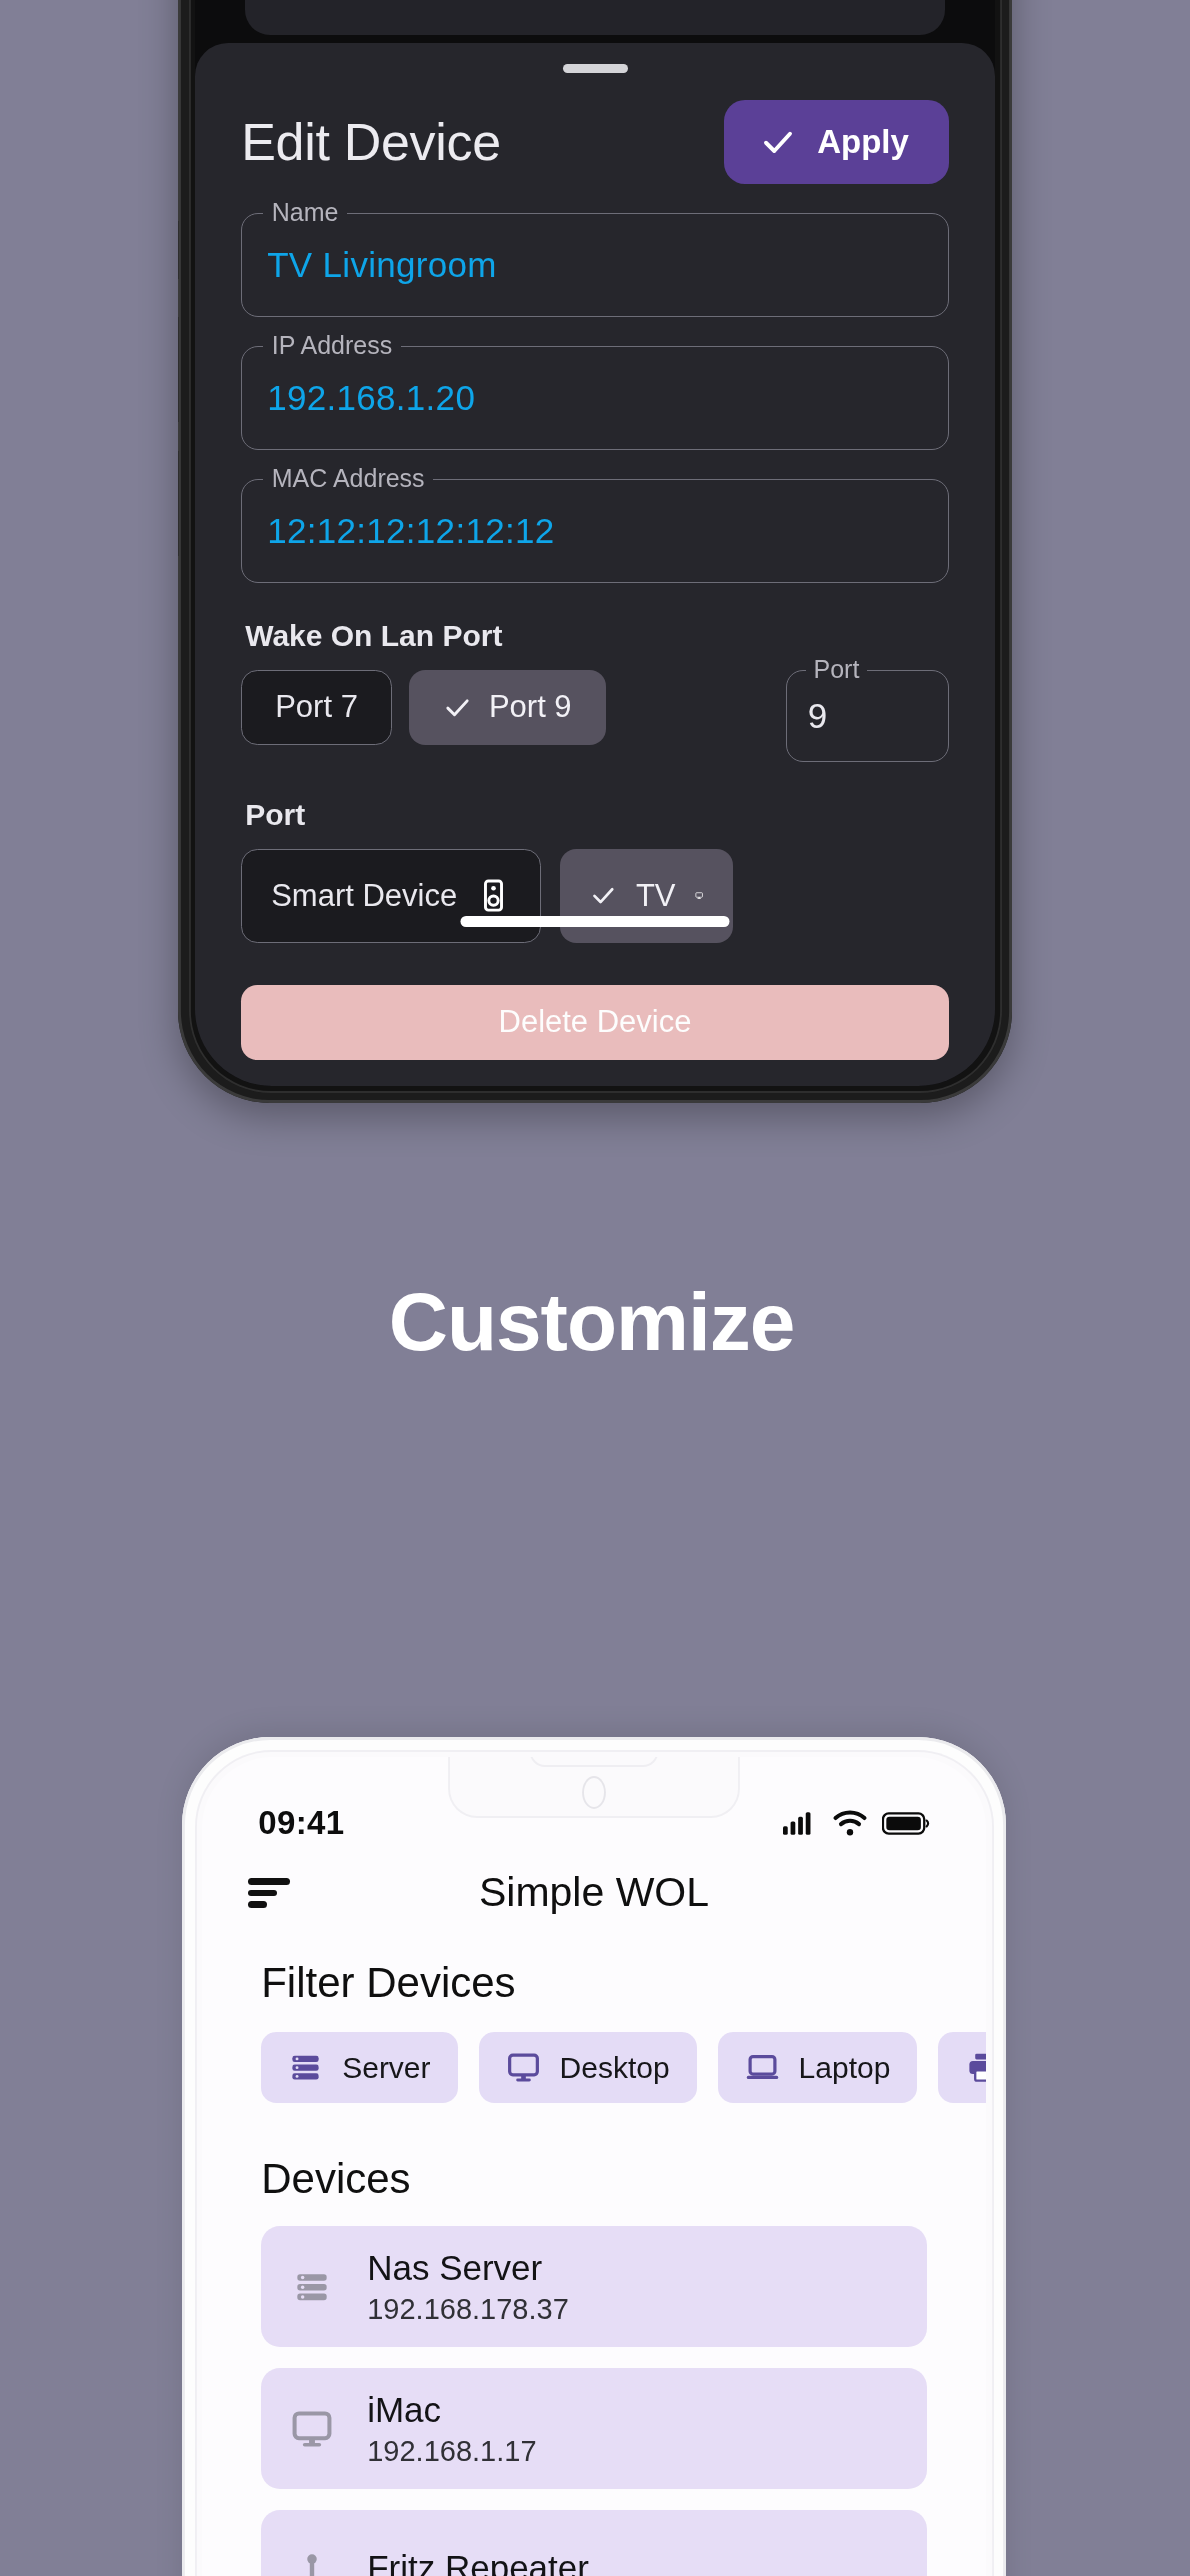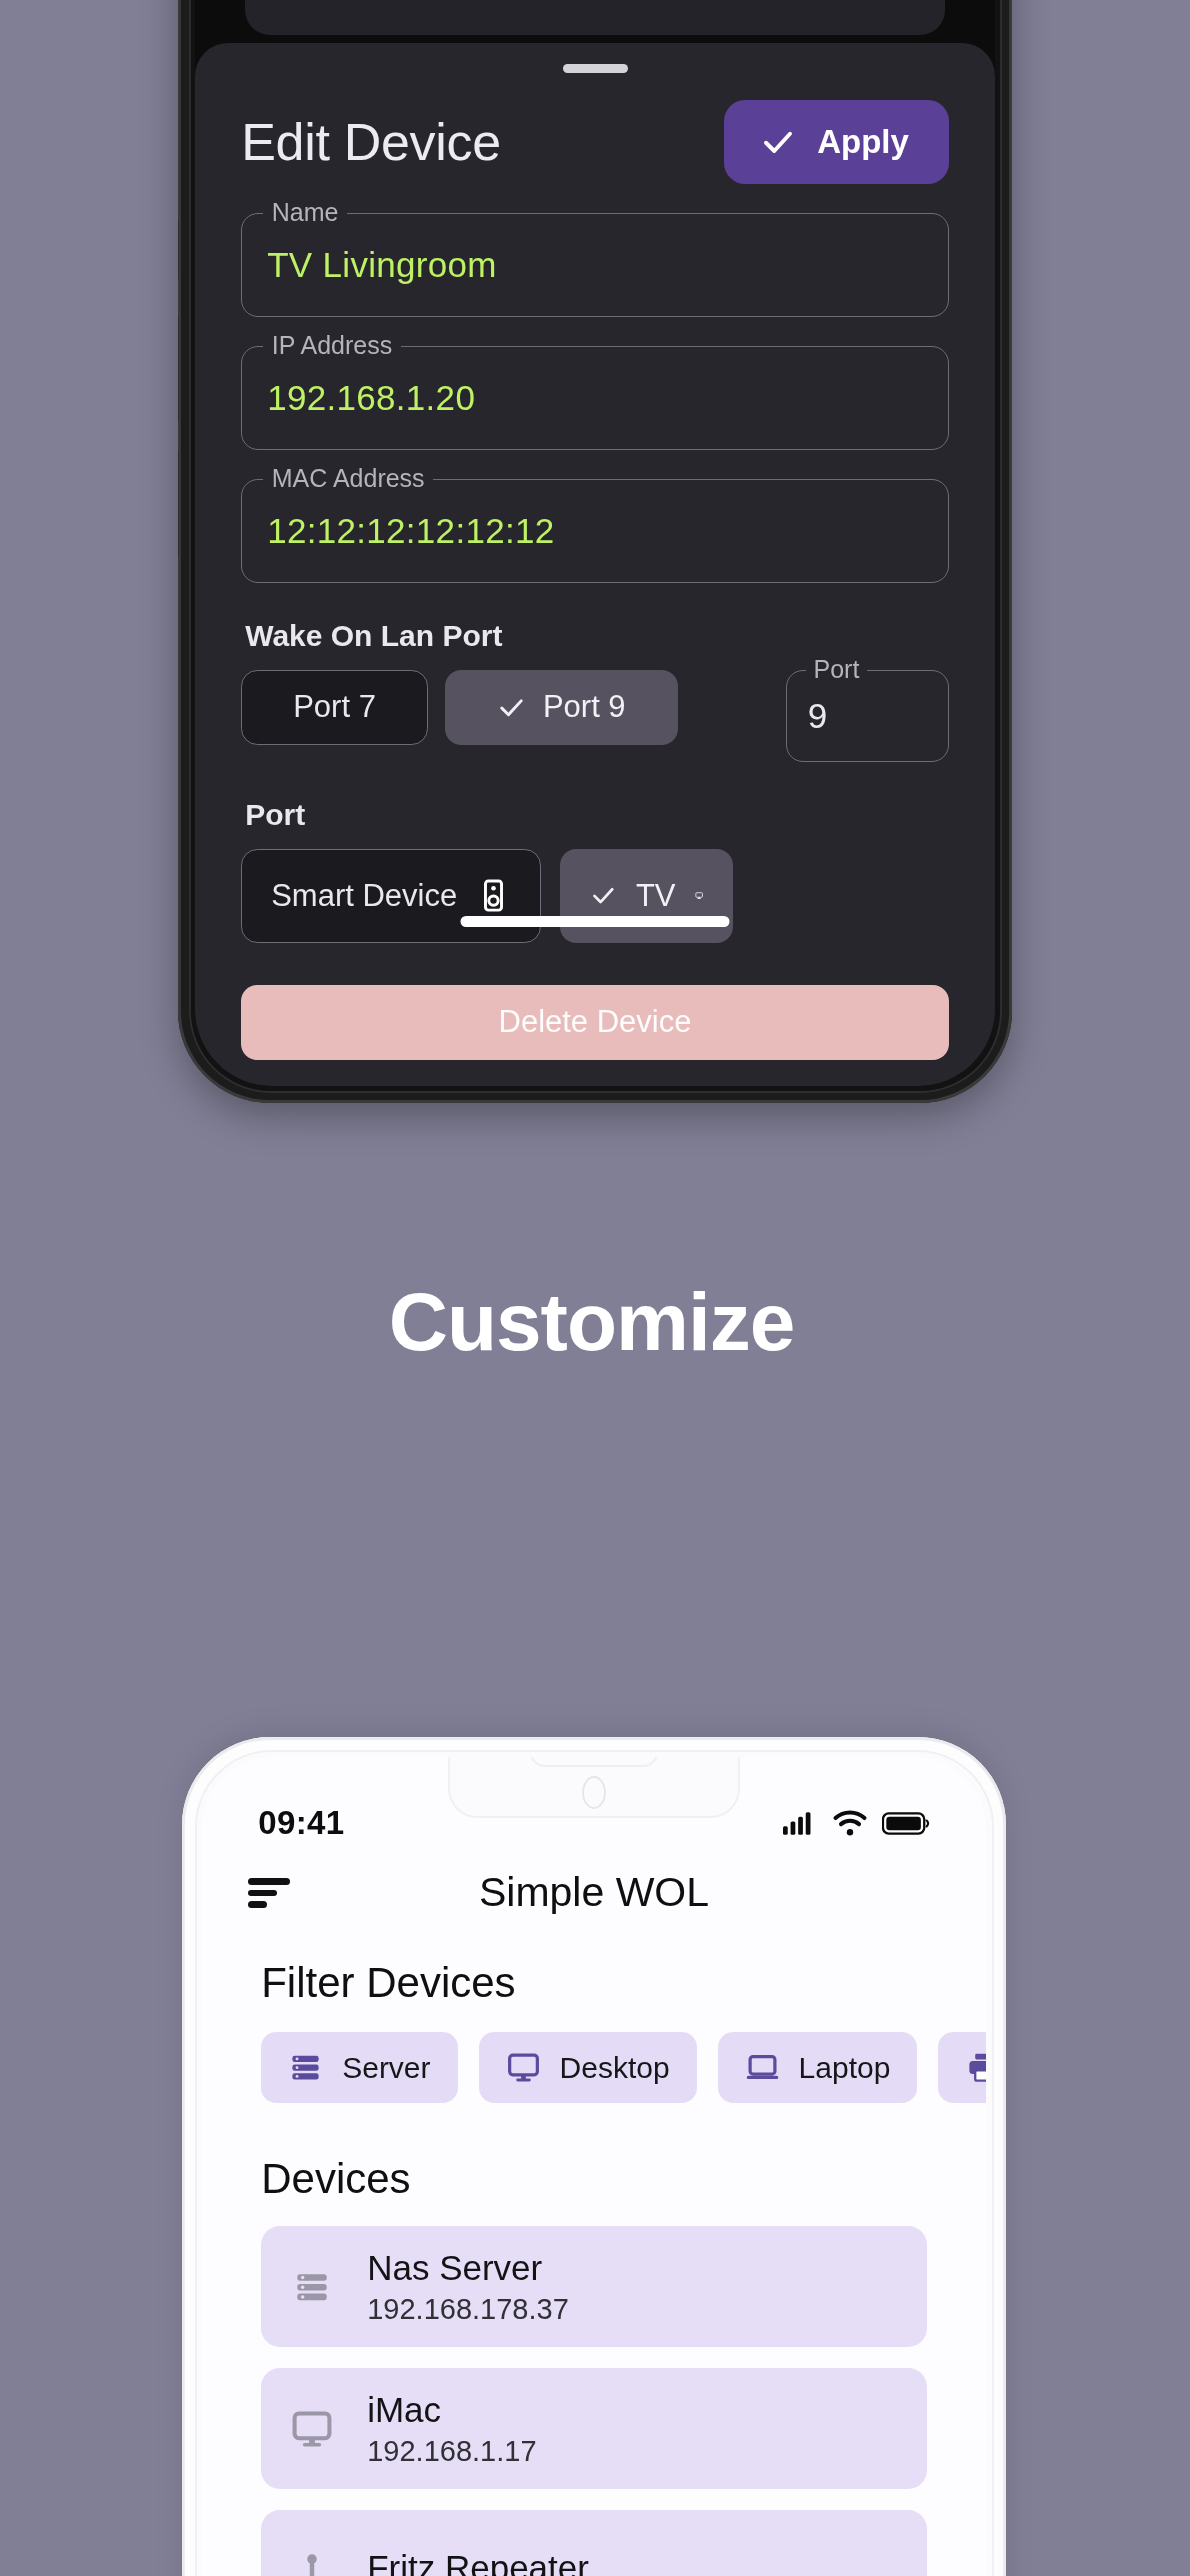--- a/index.html
+++ b/index.html
@@ -88,32 +88,32 @@
     display:flex; align-items:center;
     padding:0 25px;
   }
   .field .flabel{
     position:absolute; top:-16.3px; left:21px;
     background:#26262c;
     padding:0 8.6px;
     font-size:25px; color:#b5b4bd;
     line-height:31px;
   }
-  .field .fvalue{ font-size:35px; color:#bef264; letter-spacing:0.3px; }
+  .field .fvalue{ font-size:35px; color:#0ea5e9; letter-spacing:0.3px; }
 
   .section-label{
     margin:36px 0 0 50px;
     font-size:30px; color:#e9e8ee; font-weight:700;
   }
 
   .row{ display:flex; align-items:flex-start; padding:0 46px; margin-top:17px; gap:17px; }
 
   .seg{
     display:flex; align-items:center; justify-content:center; gap:17px;
-    height:75px; padding:0 51px;
+    height:75px; padding:0 33px;
     border-radius:16.3px;
     font-size:31px;
     cursor:pointer;
     white-space:nowrap;
   }
   .seg.off{ background:#1b1b1f; border:1.9px solid #6d6d78; color:#e9e8ee; }
   .seg.on{ background:#56525f; color:#f2f1f6; border:1.9px solid transparent; }
   .seg .mini-check{ width:29px; height:29px; display:block; }
 
   .port-field{

